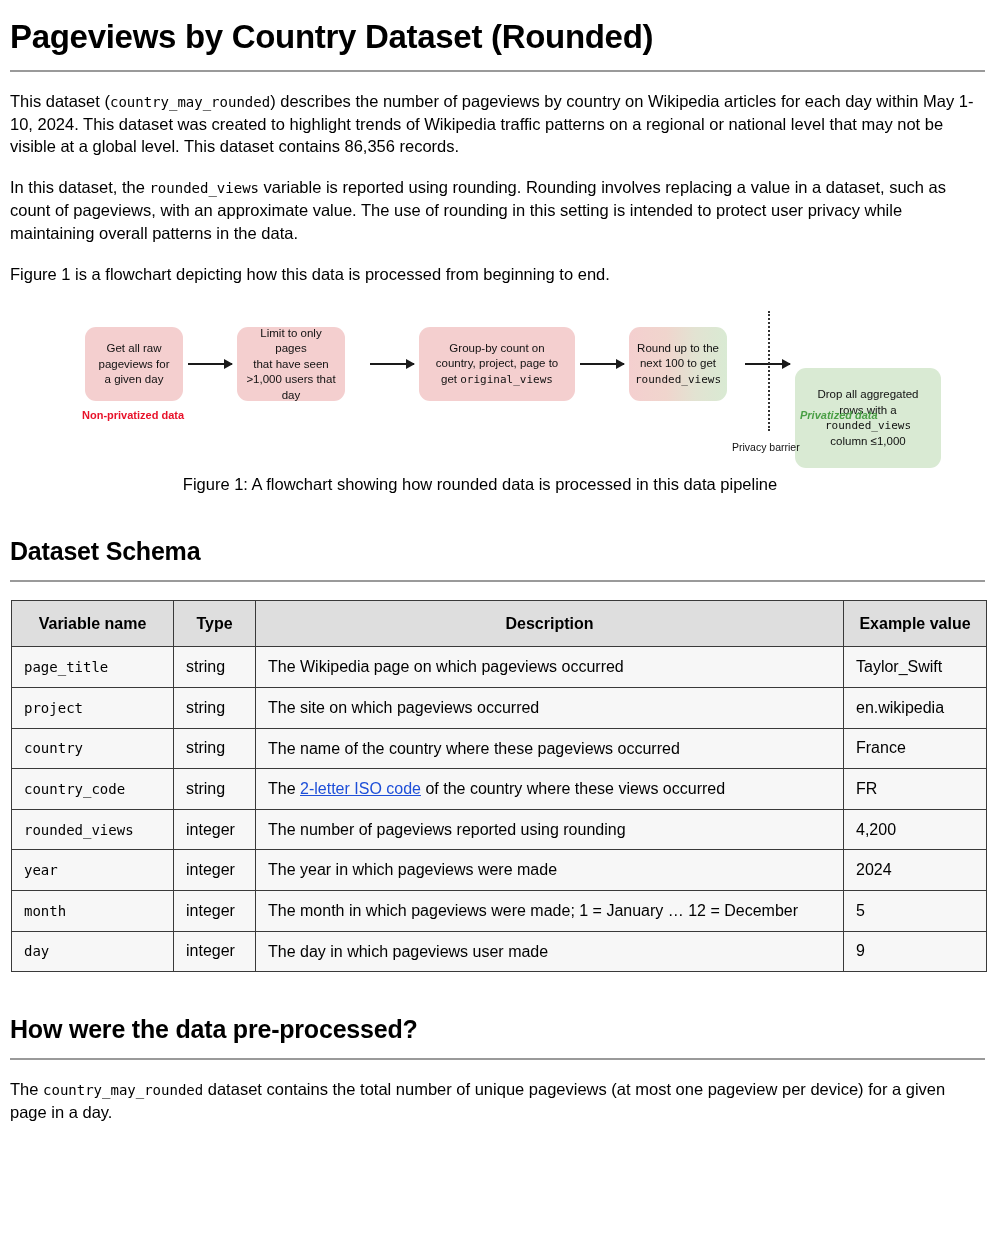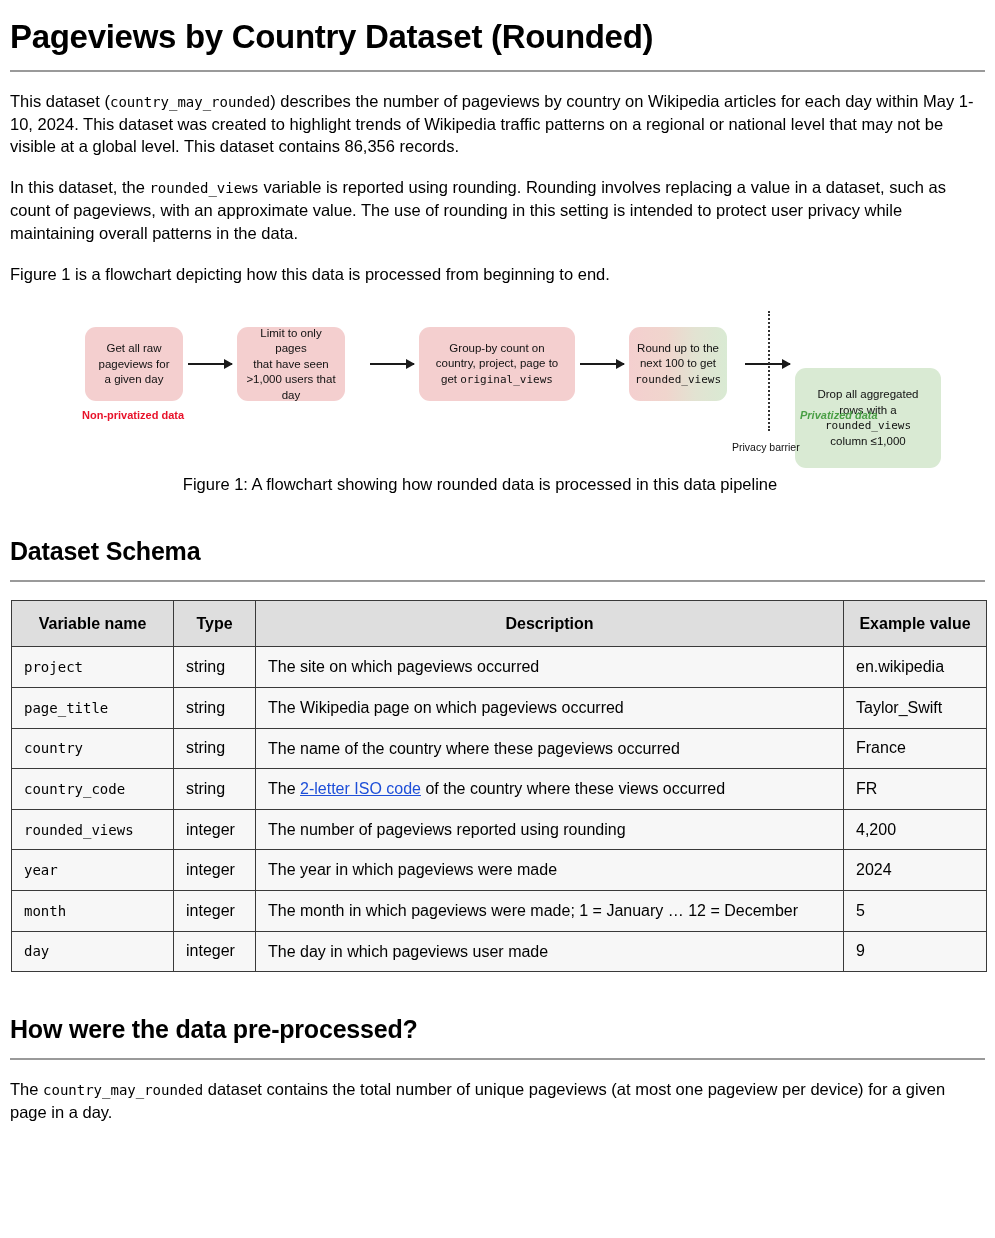--- a/index.html
+++ b/index.html
@@ -246,32 +246,32 @@
     <thead>
       <tr>
         <th>Variable name</th>
         <th>Type</th>
         <th>Description</th>
         <th>Example value</th>
       </tr>
     </thead>
     <tbody>
         <tr>
+          <td class="c-var"><code class="mono">page_title</code></td>
+          <td class="c-type">string</td>
+          <td class="c-desc"><span>The Wikipedia page on which pageviews occurred</span></td>
+          <td class="c-ex">Taylor_Swift</td>
+        </tr>
+        <tr>
           <td class="c-var"><code class="mono">project</code></td>
           <td class="c-type">string</td>
           <td class="c-desc"><span>The site on which pageviews occurred</span></td>
           <td class="c-ex">en.wikipedia</td>
         </tr>
         <tr>
-          <td class="c-var"><code class="mono">page_title</code></td>
-          <td class="c-type">string</td>
-          <td class="c-desc"><span>The Wikipedia page on which pageviews occurred</span></td>
-          <td class="c-ex">Taylor_Swift</td>
-        </tr>
-        <tr>
           <td class="c-var"><code class="mono">country</code></td>
           <td class="c-type">string</td>
           <td class="c-desc"><span>The name of the country where these pageviews occurred</span></td>
           <td class="c-ex">France</td>
         </tr>
         <tr>
           <td class="c-var"><code class="mono">country_code</code></td>
           <td class="c-type">string</td>
           <td class="c-desc"><span>The </span><a class="inline-link" href="#">2-letter ISO code</a><span> of the country where these views occurred</span></td>
           <td class="c-ex">FR</td>

